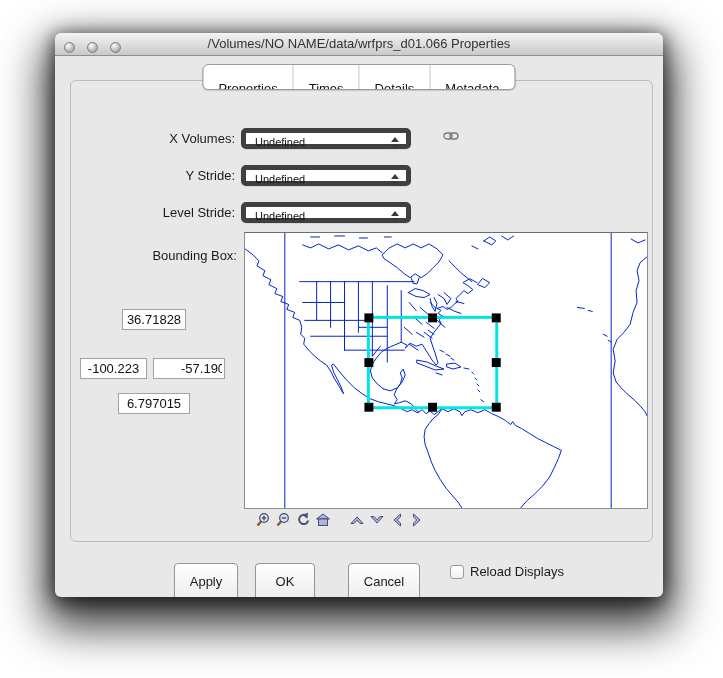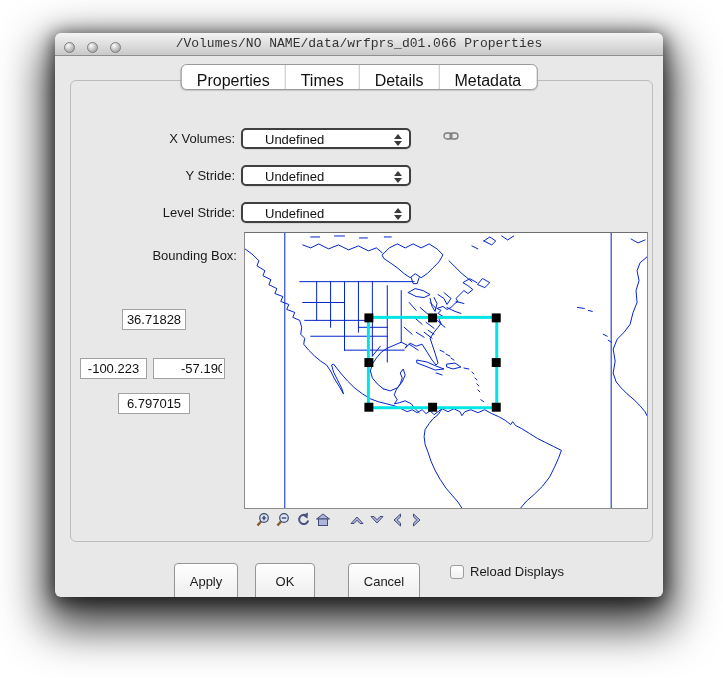--- a/index.html
+++ b/index.html
@@ -15,59 +15,58 @@
     border-radius:6px;
     box-shadow:0 20px 45px 10px rgba(0,0,0,0.78), 0 3px 18px 2px rgba(0,0,0,0.6);
     overflow:hidden;
     font-size:13px;color:#1a1a1a;
   }
   .titlebar{
     position:absolute;left:0;top:0;right:0;height:22px;
     background:linear-gradient(#f4f4f4,#c9c9c9);
     border-bottom:1px solid #8f8f8f;
     border-radius:6px 6px 0 0;
-    font-family:Liberation Mono, monospace;
   }
   .title-text{
     position:absolute;left:0;right:0;top:3px;text-align:center;
     font-size:13px;color:#333;white-space:nowrap;
   }
   .tl{position:absolute;top:8.5px;width:11px;height:11px;border-radius:50%;
     background:radial-gradient(circle at 35% 30%, #fcfcfc, #b9b9b9 60%, #8f8f8f);
     border:1px solid #7d7d7d;box-sizing:border-box;}
   .tl.c1{left:9px}.tl.c2{left:32px}.tl.c3{left:55px}
 
   
   .tabs{
     position:absolute;top:31px;left:50%;transform:translateX(-50%);
     display:flex;height:24px;background:#ffffff;border:1px solid #9a9a9a;
     border-radius:6px;overflow:hidden;z-index:3;
     box-shadow:0 1px 1px rgba(0,0,0,0.15);
   }
   .tab{
-    padding:4px 15px;line-height:24px;font-size:16px;color:#111;
+    padding:12px 15px;line-height:24px;font-size:13px;color:#111;
     border-left:1px solid #c6c6c6;white-space:nowrap;cursor:default;
   }
   .tab:first-child{border-left:none;}
   .tab.selected{background:var(--tab_selected_bg,#7d7d7d);color:#d8d8d8;border-left-color:#7d7d7d;}
   .tab.selected + .tab{border-left-color:#7d7d7d;}
 
   .groupbox{
     position:absolute;left:15px;top:47px;width:583px;height:462px;
     border:1px solid #bcbcbc;border-radius:6px;box-sizing:border-box;
     background:transparent;
   }
 
   .gridinfo{position:absolute;left:25px;top:63px;font-size:13px;color:#1a1a1a;}
 
   .stride-label{position:absolute;left:20px;width:160px;text-align:right;line-height:21px;font-size:13px;}
   .combo{
     position:absolute;left:186px;width:170px;height:21px;box-sizing:border-box;
-    background:#ffffff;border:2px solid #404040;border-radius:5px;
-    line-height:19px;padding-left:22px;font-size:13px;color:#111;
+    background:#ffffff;border:5px solid #404040;border-radius:5px;
+    line-height:19px;padding-left:9px;font-size:11px;color:#111;
     box-shadow:0 1px 1px rgba(0,0,0,0.08);
   }
   .stepper{position:absolute;right:7px;top:2px;width:9px;height:16px;}
   .stepper:before,.stepper:after{content:"";position:absolute;left:1px;border-left:4px solid transparent;border-right:4px solid transparent;}
   .stepper:before{top:2px;border-bottom:5px solid #3b3b3b;}
   .stepper:after{bottom:2px;border-top:5px solid #3b3b3b;}
 
   .link-icon{position:absolute;left:388px;width:16px;height:12px;}
 
   .bbox-label{position:absolute;left:20px;top:215px;width:162px;text-align:right;font-size:13px;}

